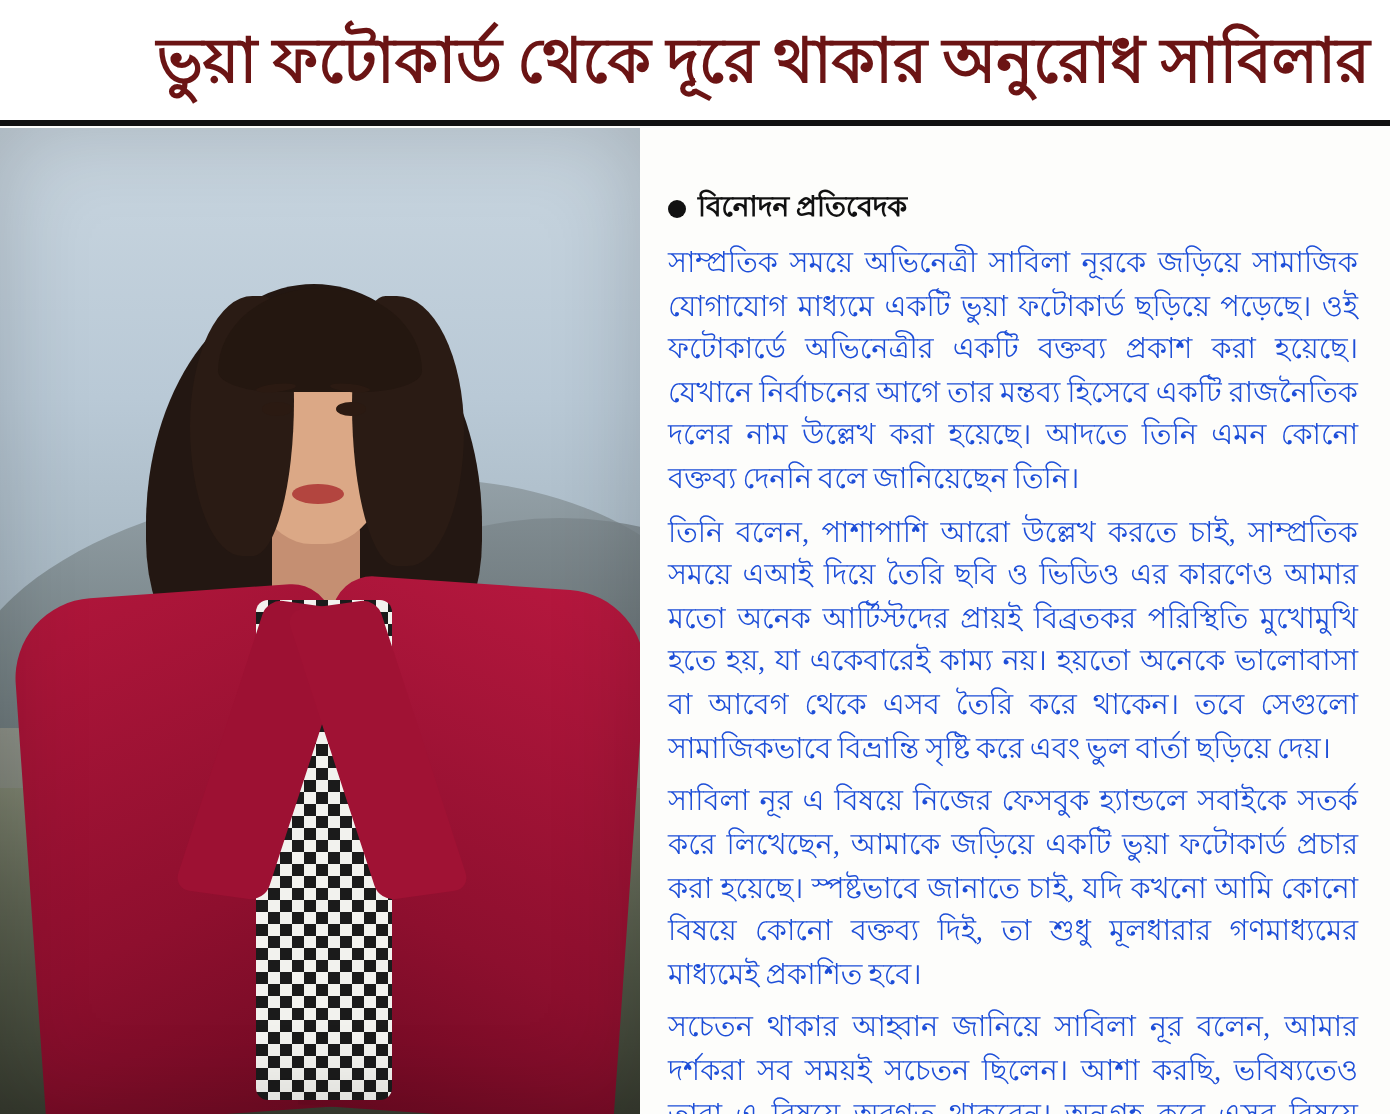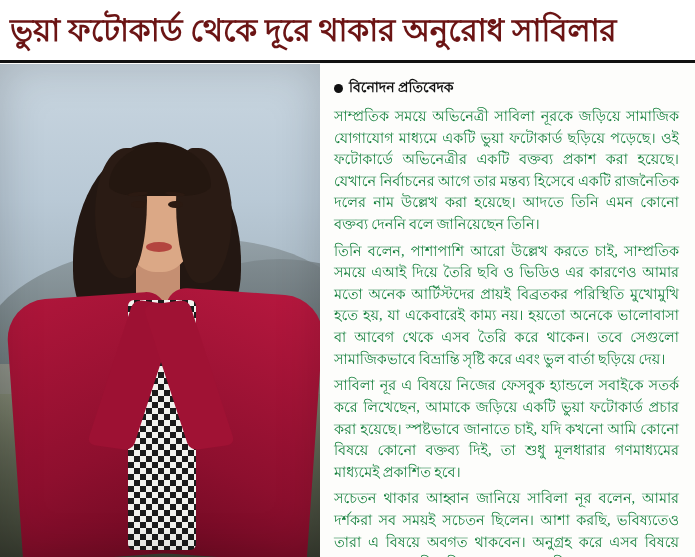--- a/index.html
+++ b/index.html
@@ -23,21 +23,21 @@
   }
   .headline-band {
     position: absolute;
     left: 0;
     top: 0;
     width: 695px;
     height: 62px;
     background: #ffffff;
     display: flex;
     align-items: center;
-    justify-content: flex-start;
+    justify-content: flex-end;
     border-bottom: 1px solid #111;
   }
   .headline {
     font-family: "Liberation Serif", serif;
     font-weight: bold;
     font-size: 31px;
     letter-spacing: 0px;
     color: #6b1414;
     text-align: center;
     line-height: 1.15;
@@ -235,21 +235,21 @@
   .vignette {
     position: absolute;
     left: 0; top: 0; width: 320px; height: 493px;
     box-shadow: inset 0 0 46px rgba(0,0,0,.18);
     z-index: 20;
   }
   .text-col {
     position: relative;
     width: 375px;
     height: 493px;
-    padding: 8px 16px 6px 14px;
+    padding: 24px 16px 6px 14px;
     box-sizing: border-box;
   }
   .byline {
     display: flex;
     align-items: center;
     gap: 6px;
     margin: 4px 0 6px 0;
   }
   .byline-dot {
     width: 9px;
@@ -262,21 +262,21 @@
   .byline-text {
     font-family: "Liberation Serif", serif;
     font-weight: bold;
     font-size: 14px;
     color: #111;
   }
   .body-text p {
     font-family: "Liberation Serif", serif;
     font-size: 14.4px;
     line-height: 1.50;
-    color: #15803d;
+    color: #1d4ed8;
     margin: 0 0 5px 0;
     text-align: justify;
     text-justify: inter-word;
     word-spacing: -0.5px;
   }
 </style>
 </head>
 <body>
 
 <div class="page">

